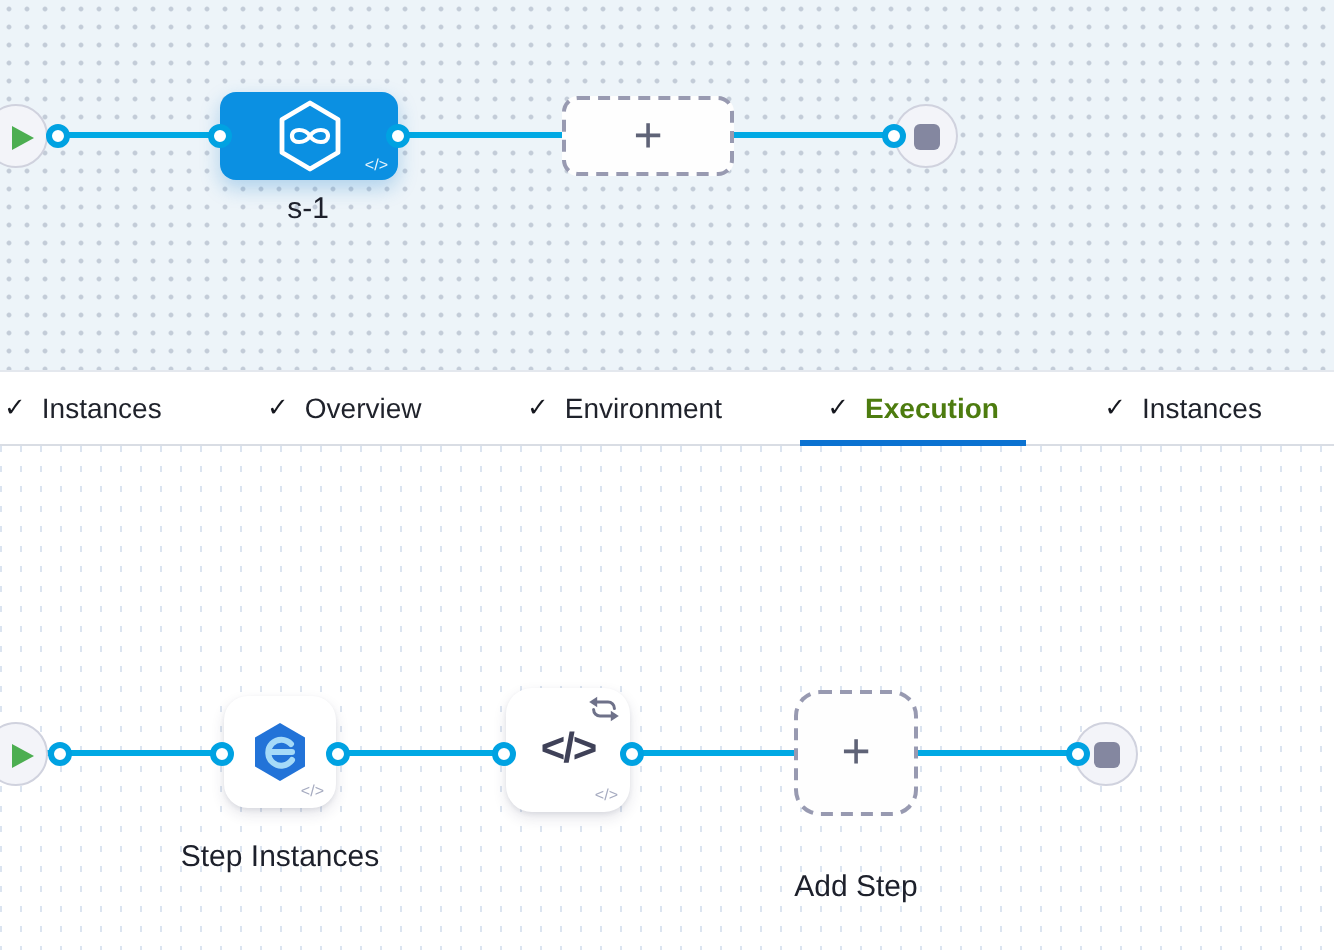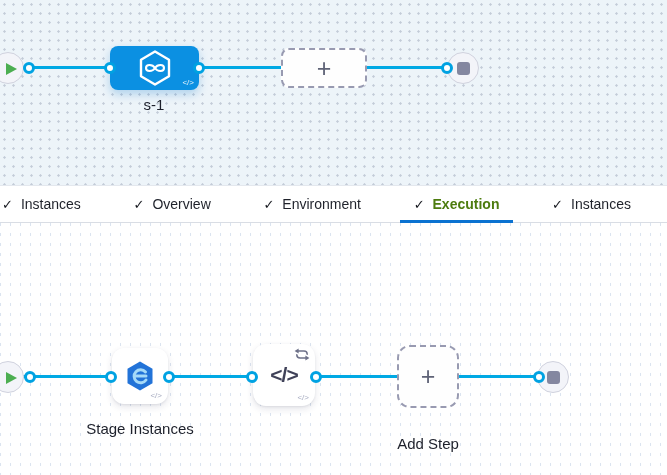--- a/index.html
+++ b/index.html
@@ -139,21 +139,21 @@
     <div class="step-node" style="left:112px;top:125px;width:56px;height:56px;border-radius:12px;">
       <svg width="30" height="32" viewBox="0 0 30 32">
         <polygon points="15,1.5 27.5,8.75 27.5,23.25 15,30.5 2.5,23.25 2.5,8.75" fill="#2273d8"></polygon>
         <path d="M20.5 12 A6.5 6.5 0 1 0 21 20" fill="none" stroke="#a5daf8" stroke-width="3" stroke-linecap="round"></path>
         <path d="M9.5 16 H21" stroke="#a5daf8" stroke-width="3" stroke-linecap="round"></path>
       </svg>
       <span class="code-badge-gray">&lt;/&gt;</span>
     </div>
     <div class="port" style="left:105px;top:148px;"></div>
     <div class="port" style="left:163px;top:148px;"></div>
-    <div class="node-label" style="left:60px;top:197px;width:160px;">Stage Instances</div>
+    <div class="node-label" style="left:60px;top:197px;width:160px;">Step Instances</div>
 
     <div class="step-node" style="left:253px;top:121px;width:62px;height:62px;">
       <svg class="loop-badge" width="18" height="15" viewBox="0 0 18 15">
         <path d="M5 4 H11 A3.2 3.2 0 0 1 14.2 7.2" fill="none" stroke="#6e7189" stroke-width="1.5" stroke-linecap="round"></path>
         <polygon points="5.6,1.4 5.6,6.6 1.6,4" fill="#6e7189"></polygon>
         <path d="M13 11 H7 A3.2 3.2 0 0 1 3.8 7.8" fill="none" stroke="#6e7189" stroke-width="1.5" stroke-linecap="round"></path>
         <polygon points="12.4,8.4 12.4,13.6 16.4,11" fill="#6e7189"></polygon>
       </svg>
       <span class="shell-glyph">&lt;/&gt;</span>
       <span class="code-badge-gray">&lt;/&gt;</span>

